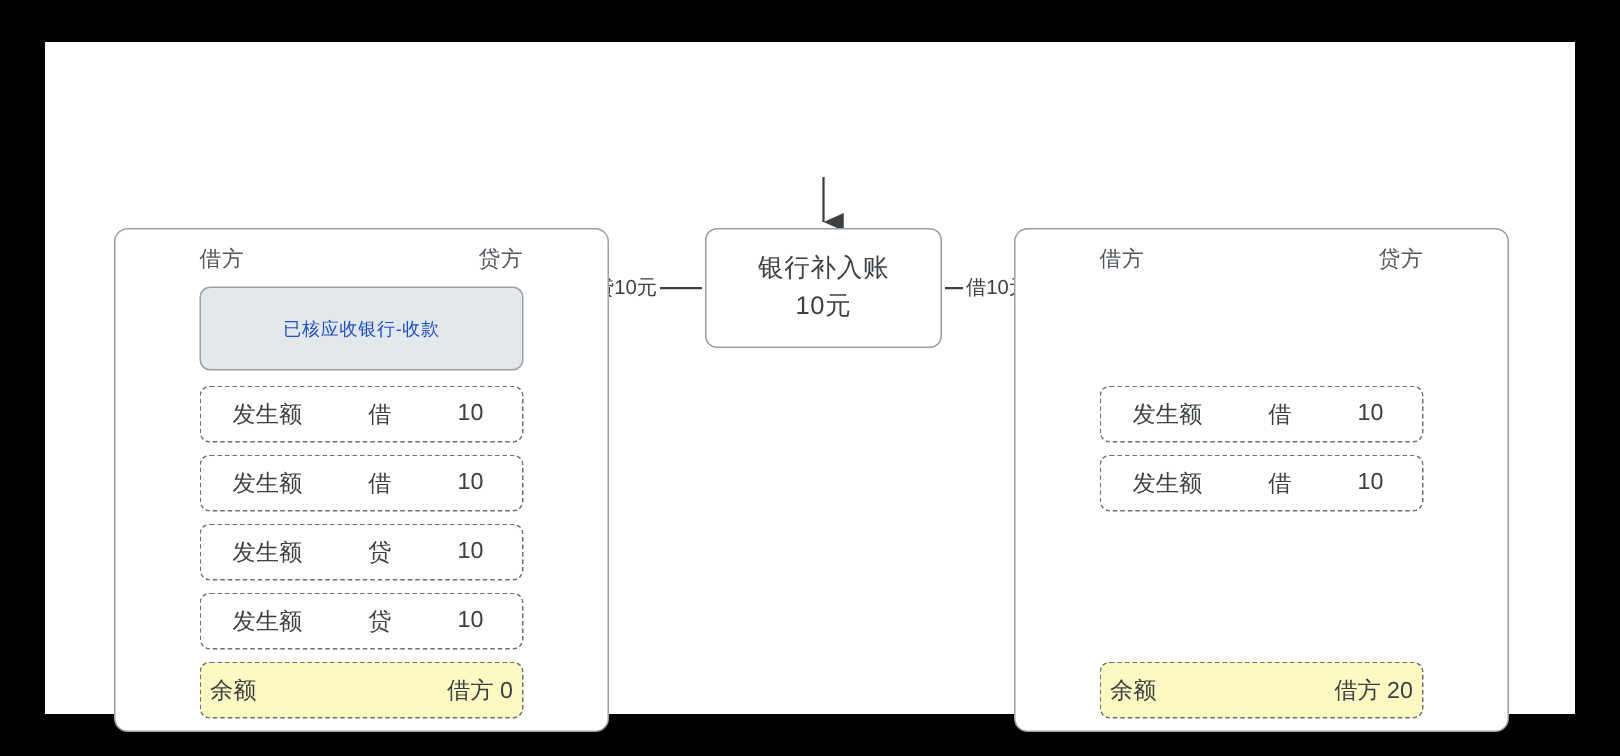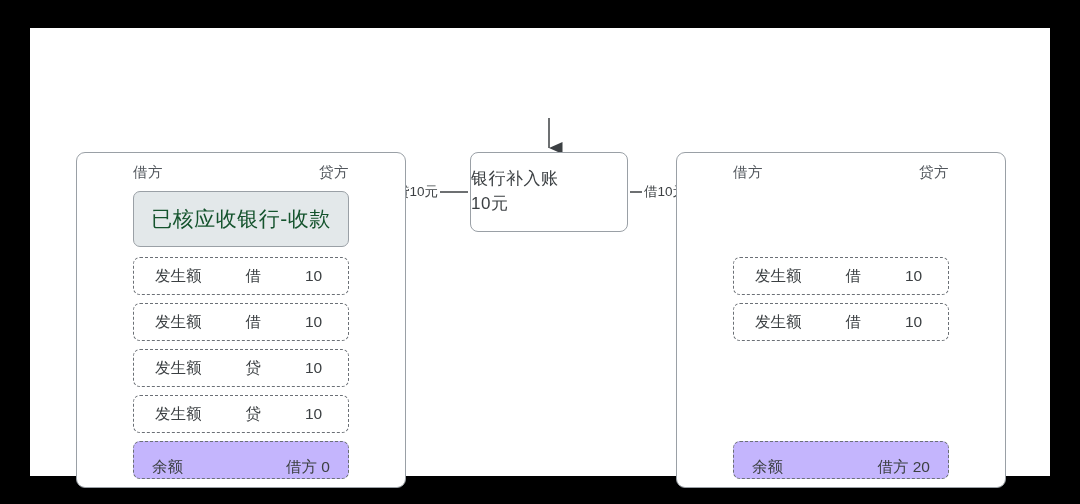--- a/index.html
+++ b/index.html
@@ -48,22 +48,22 @@
     left: 56px;
     right: 56px;
     top: 38px;
     height: 56px;
     border: 1.4px solid #9aa0a6;
     border-radius: 7px;
     background: #e3e8ea;
     display: flex;
     align-items: center;
     justify-content: center;
-    font-size: 21px;
-    color: #14532d;
+    font-size: 12px;
+    color: #1d4ed8;
     letter-spacing: .5px;
   }
 
   
   .row {
     left: 56px;
     right: 56px;
     height: 38px;
     border: 1.7px dashed #6b7076;
     border-radius: 7px;
@@ -79,25 +79,25 @@
   .row .dir  { margin-right: 22px; }
   .row .amt  { min-width: 22px; text-align: left; }
 
   
   .bal {
     left: 56px;
     right: 56px;
     height: 38px;
     border: 1.7px dashed #6b7076;
     border-radius: 7px;
-    background: #c4b5fd;
-    display: flex;
-    align-items: flex-end;
+    background: #fef9c3;
+    display: flex;
+    align-items: center;
     justify-content: space-between;
-    padding: 0 18px;
+    padding: 0 6px;
     font-size: 15.5px;
     color: #3c4043;
   }
 
   
   .node-dashed {
     left: 444px;
     top: 22px;
     width: 150px;
     height: 68px;
@@ -114,21 +114,21 @@
   .node-solid {
     left: 440px;
     top: 124px;
     width: 158px;
     height: 80px;
     border: 1.4px solid #9aa0a6;
     border-radius: 8px;
     background: #ffffff;
     display: flex;
     flex-direction: column;
-    align-items: flex-start;
+    align-items: center;
     justify-content: center;
     font-size: 17px;
     color: #3c4043;
     line-height: 1.45;
     letter-spacing: .5px;
   }
 
   
   .edge-svg { left: 0; top: 0; width: 1020px; height: 448px; overflow: visible; }
   .edge-label {

